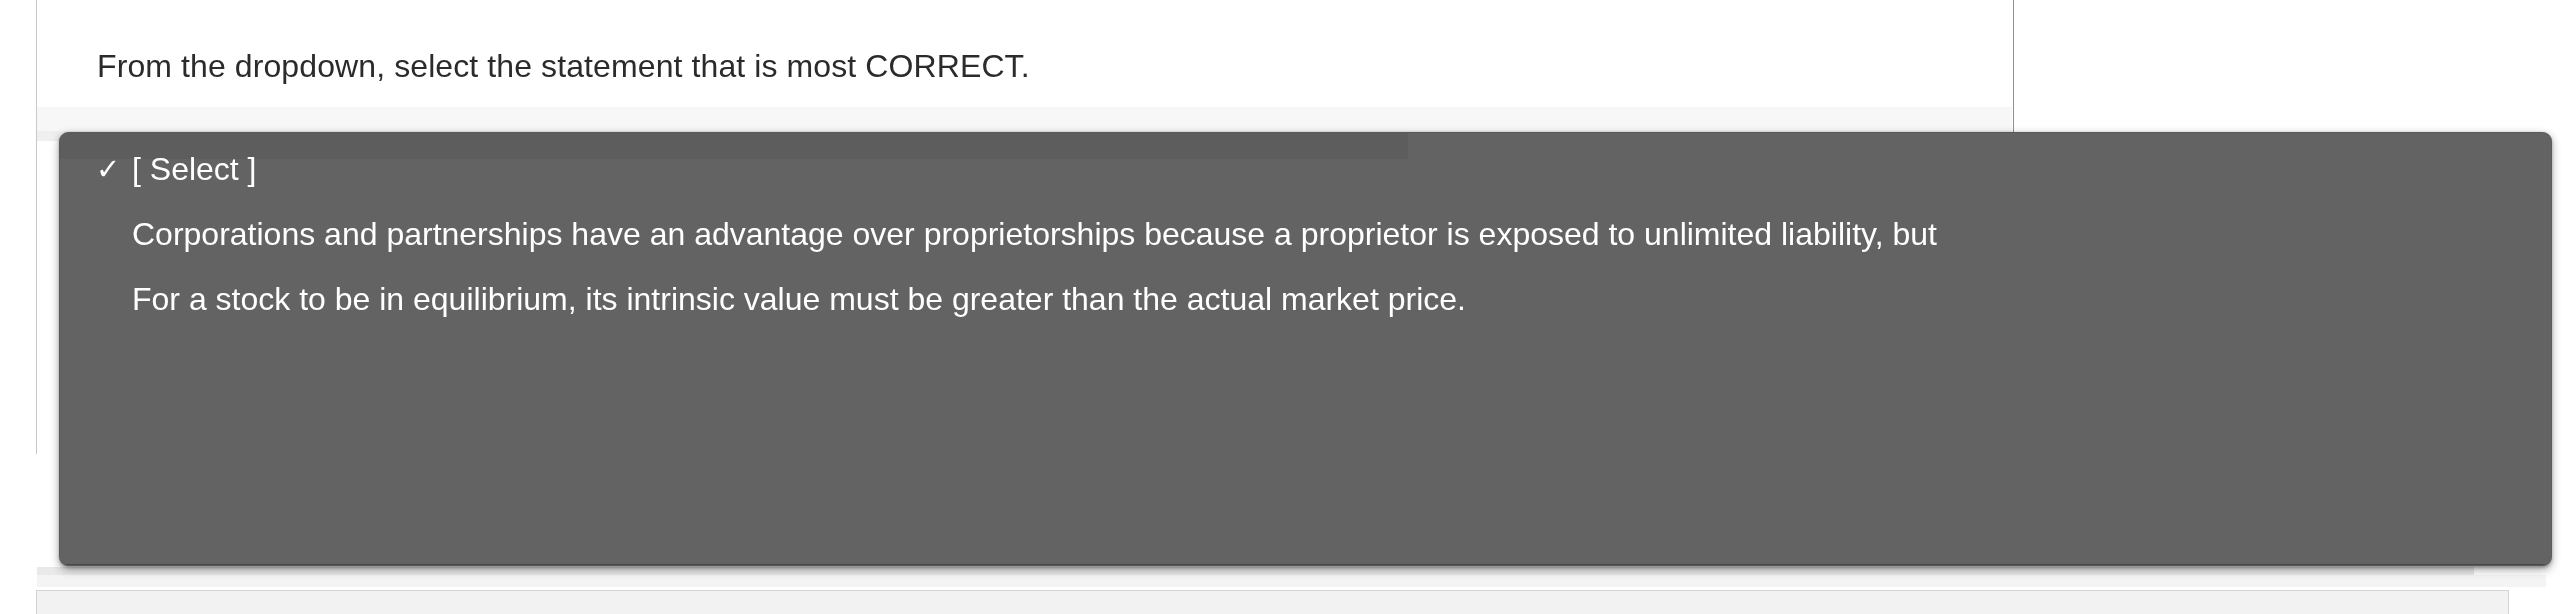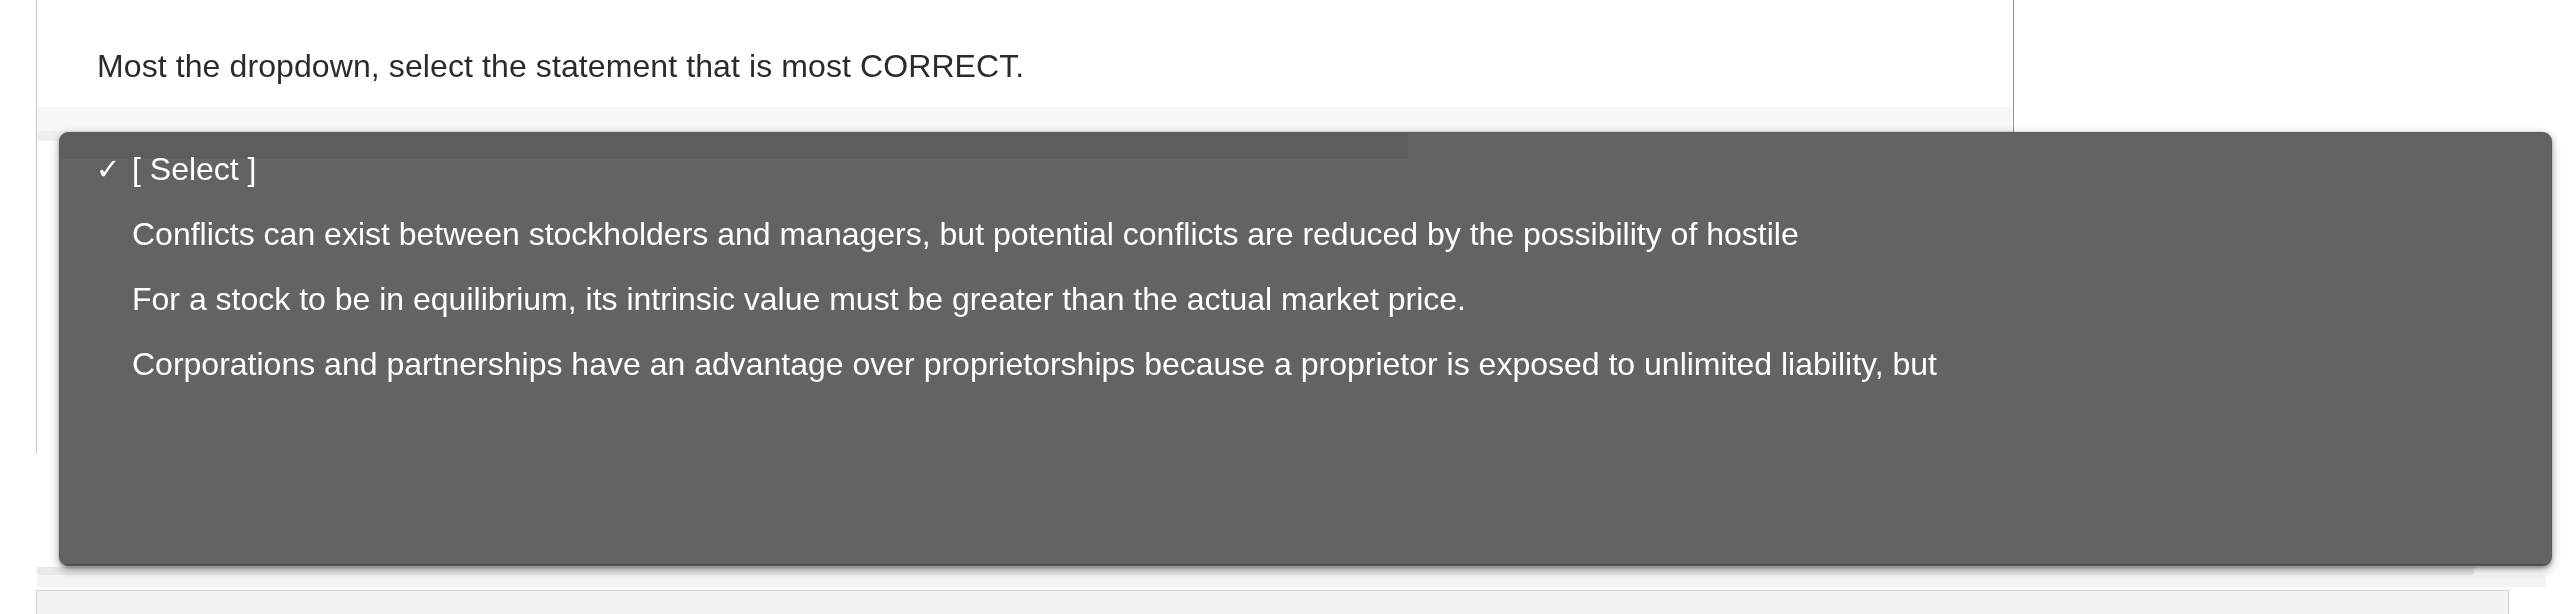--- a/index.html
+++ b/index.html
@@ -209,48 +209,44 @@
   <div class="left-gutter"></div>
 
   <div class="top-rule"></div>
 
   <div class="content-card"></div>
   <div class="content-card-inner"></div>
 
   <div class="answer-band"></div>
   <div class="answer-band-2"></div>
 
-  <div class="question-text">Most the dropdown, select the statement that is most CORRECT.</div>
+  <div class="question-text">From the dropdown, select the statement that is most CORRECT.</div>
 
   <div class="under-strip"></div>
   <div class="under-strip-2"></div>
 
   <div class="lower-card"></div>
 
   <div id="dropdown-popup" role="listbox">
 
     <div class="dropdown-option" role="option">
       <span class="opt-check">✓</span>
       <span class="opt-label">[ Select ]</span>
     </div>
 
+
     <div class="dropdown-option" role="option">
       <span class="opt-check hidden-check"></span>
-      <span class="opt-label">Conflicts can exist between stockholders and managers, but potential conflicts are reduced by the possibility of hostile</span>
+      <span class="opt-label">Corporations and partnerships have an advantage over proprietorships because a proprietor is exposed to unlimited liability, but</span>
     </div>
 
     <div class="dropdown-option" role="option">
       <span class="opt-check hidden-check"></span>
       <span class="opt-label">For a stock to be in equilibrium, its intrinsic value must be greater than the actual market price.</span>
     </div>
 
-    <div class="dropdown-option" role="option">
-      <span class="opt-check hidden-check"></span>
-      <span class="opt-label">Corporations and partnerships have an advantage over proprietorships because a proprietor is exposed to unlimited liability, but</span>
-    </div>
-
 
 
     <div class="popup-bottom-rule"></div>
   </div>
 
 </div>
 
 
 </body></html>

